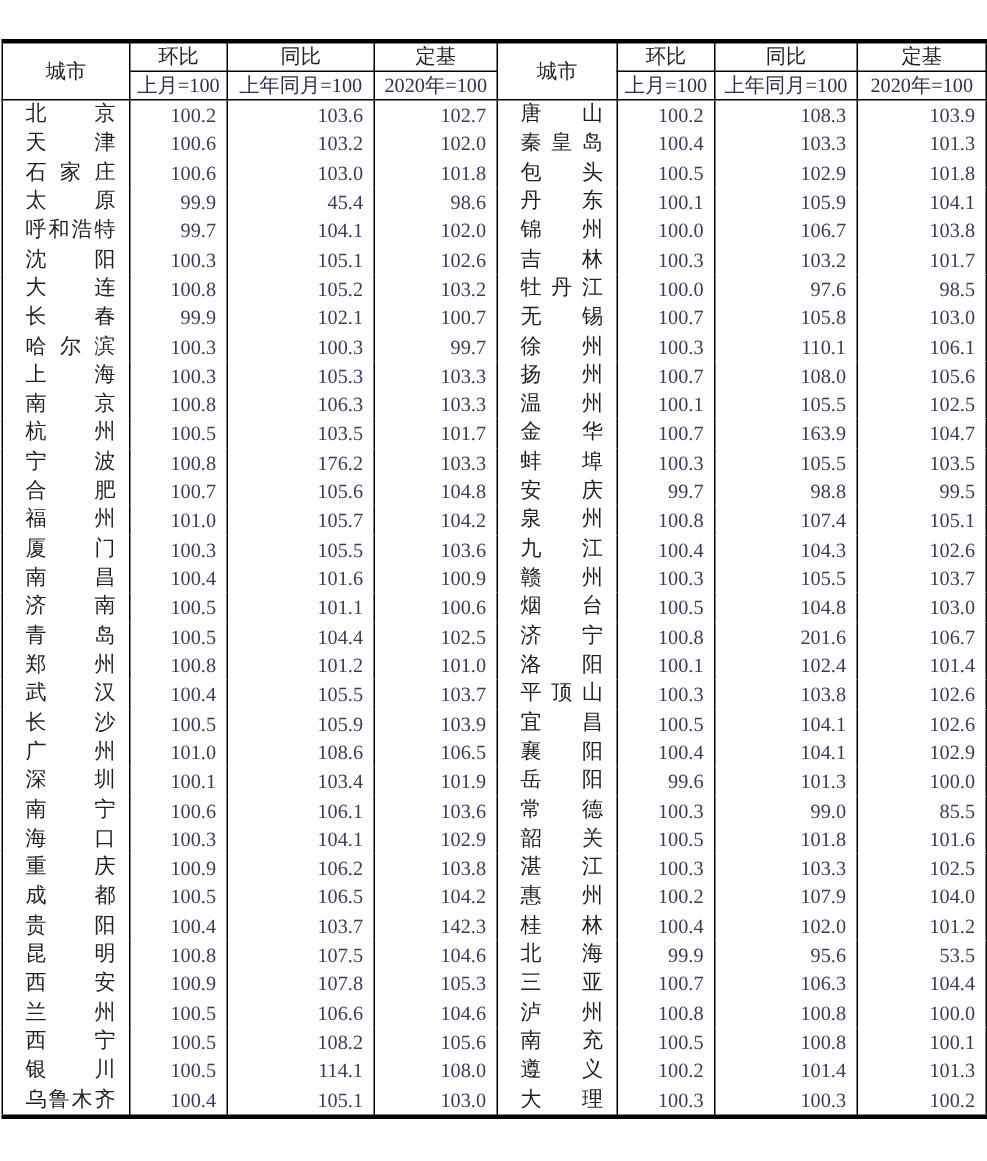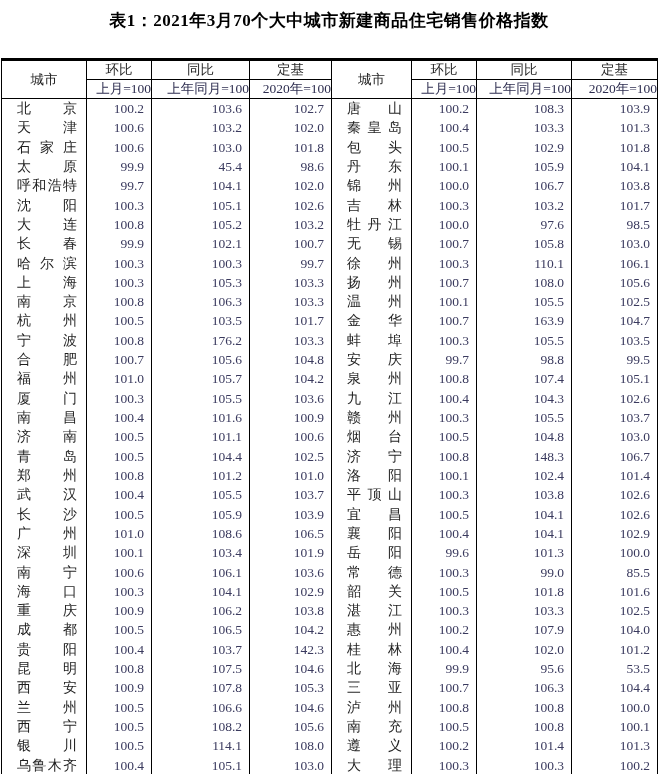--- a/index.html
+++ b/index.html
@@ -36,21 +36,21 @@
   }
   thead th {
     border-bottom: 1px solid #000000;
     font-weight: normal;
     font-size: 13.5px;
     color: #1f1f1f;
     text-align: center;
     height: 18px;
     line-height: 18px;
   }
-  thead th.base { color: #2e2e50; text-align: right; }
+  thead th.base { color: #2e2e50; }
   tbody td { height: 19.32px; line-height: 19.32px; }
   td.city {
     font-size: 14px;
     color: #1f1f1f;
     text-align: justify;
     text-align-last: justify;
     text-justify: inter-character;
     padding-left: 15px;
     padding-right: 9px;
   }
@@ -58,21 +58,20 @@
     font-size: 13.5px;
     color: #3a3a5e;
     text-align: right;
     padding-right: 7px;
   }
 </style>
 </head>
 <body>
 
 <div class="page">
-  <div class="title">表1：2021年3月70个大中城市新建商品住宅销售价格指数</div>
 
   <table class="price-table">
     <colgroup>
       <col style="width:85px">
       <col style="width:65px">
       <col style="width:98px">
       <col style="width:82px">
       <col style="width:80px">
       <col style="width:65px">
       <col style="width:95px">
@@ -297,21 +296,21 @@
     <td class="num">103.0</td>
   </tr>
 
   <tr>
     <td class="city">青岛</td>
     <td class="num">100.5</td>
     <td class="num">104.4</td>
     <td class="num">102.5</td>
     <td class="city">济宁</td>
     <td class="num">100.8</td>
-    <td class="num">148.3</td>
+    <td class="num">201.6</td>
     <td class="num">106.7</td>
   </tr>
 
   <tr>
     <td class="city">郑州</td>
     <td class="num">100.8</td>
     <td class="num">101.2</td>
     <td class="num">101.0</td>
     <td class="city">洛阳</td>
     <td class="num">100.1</td>

